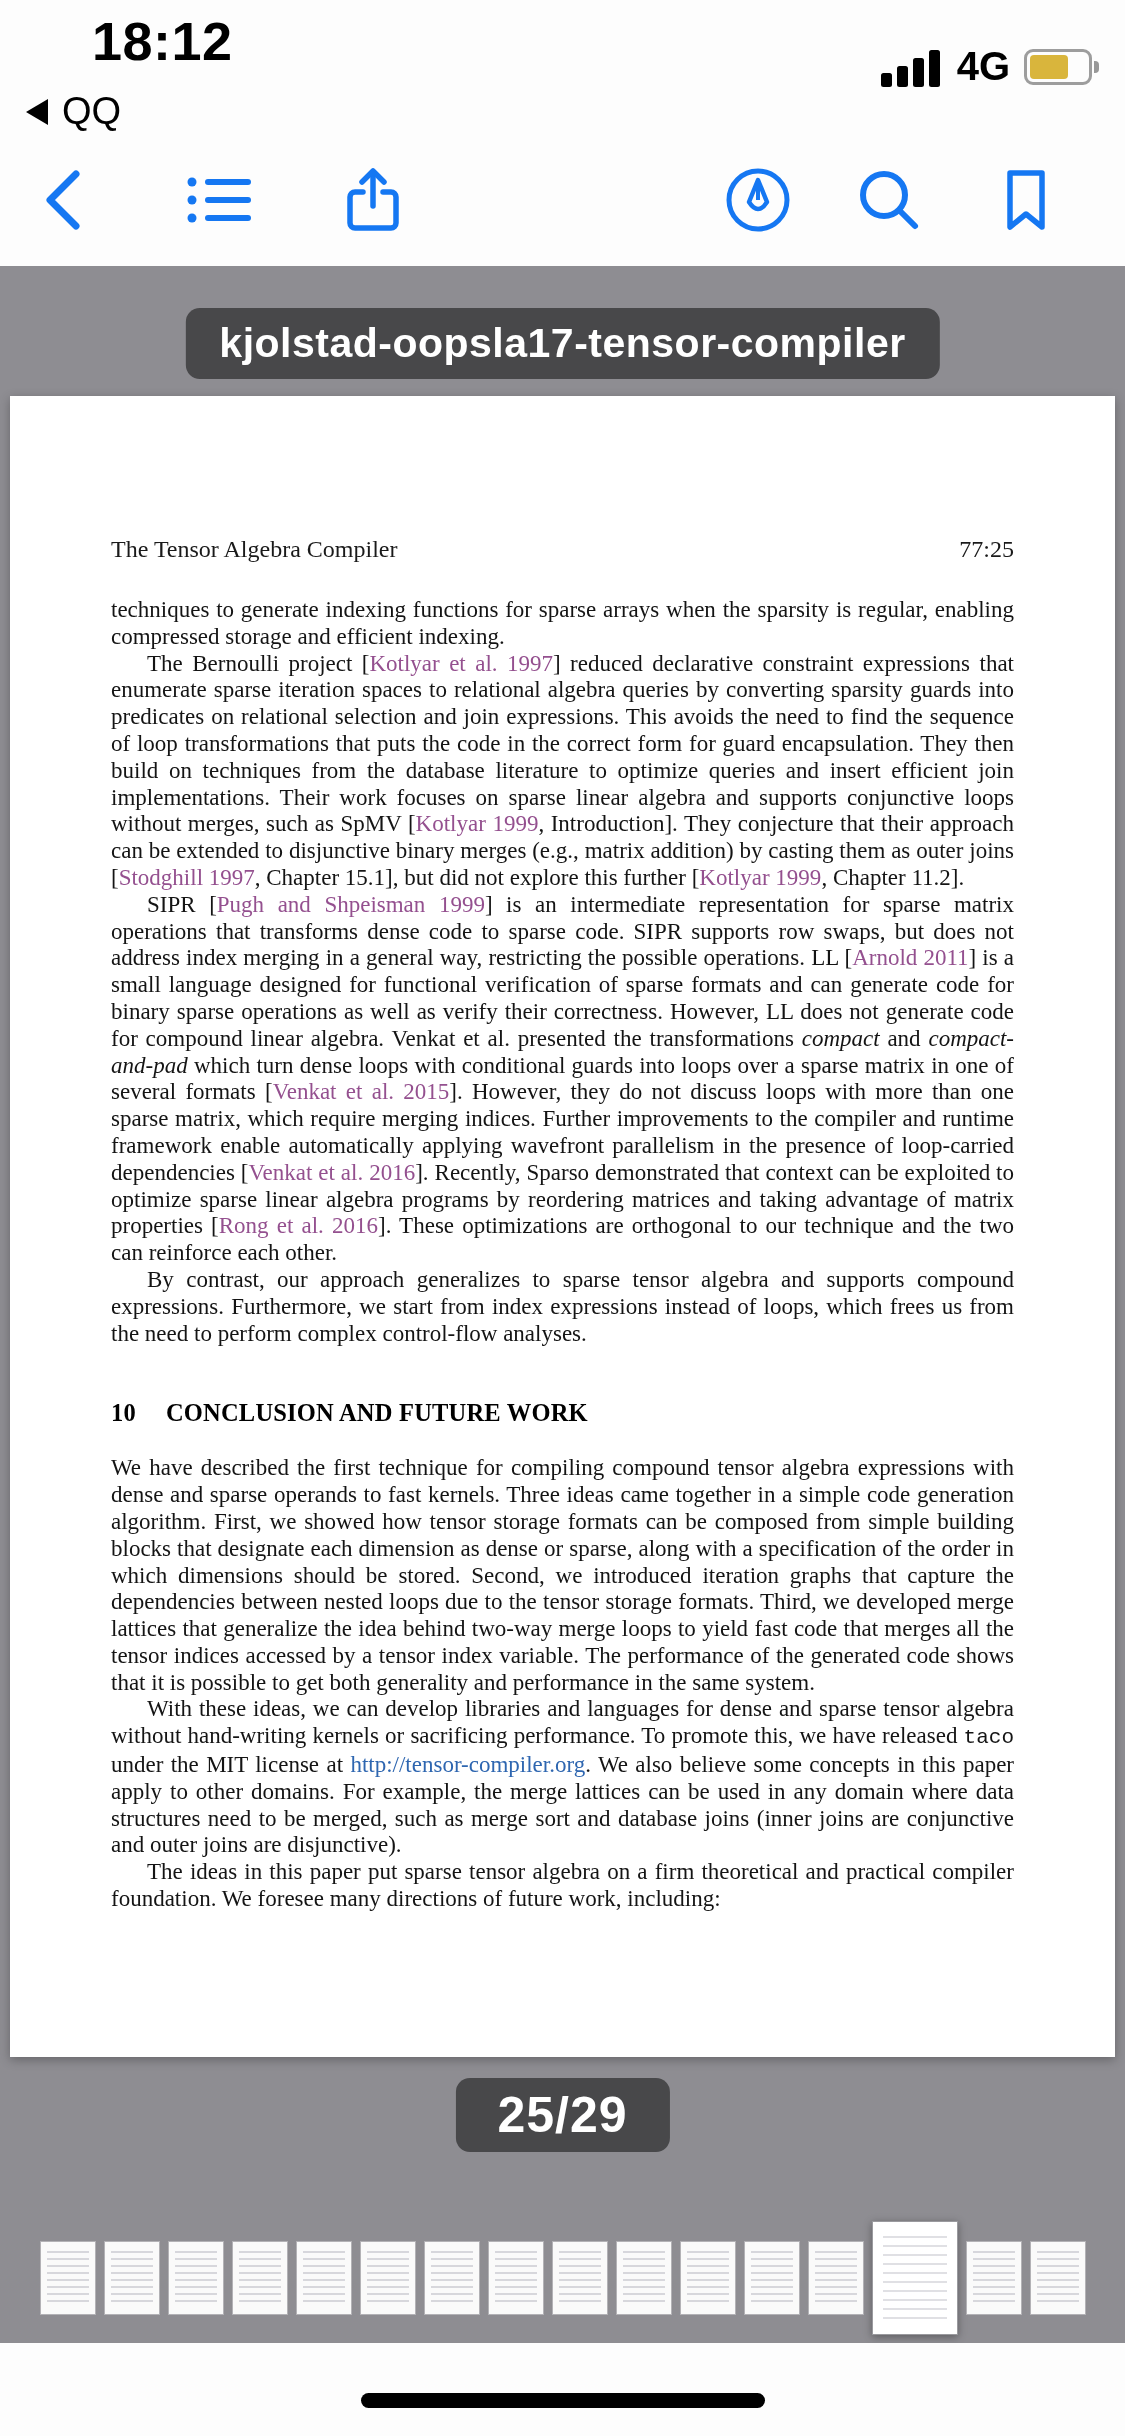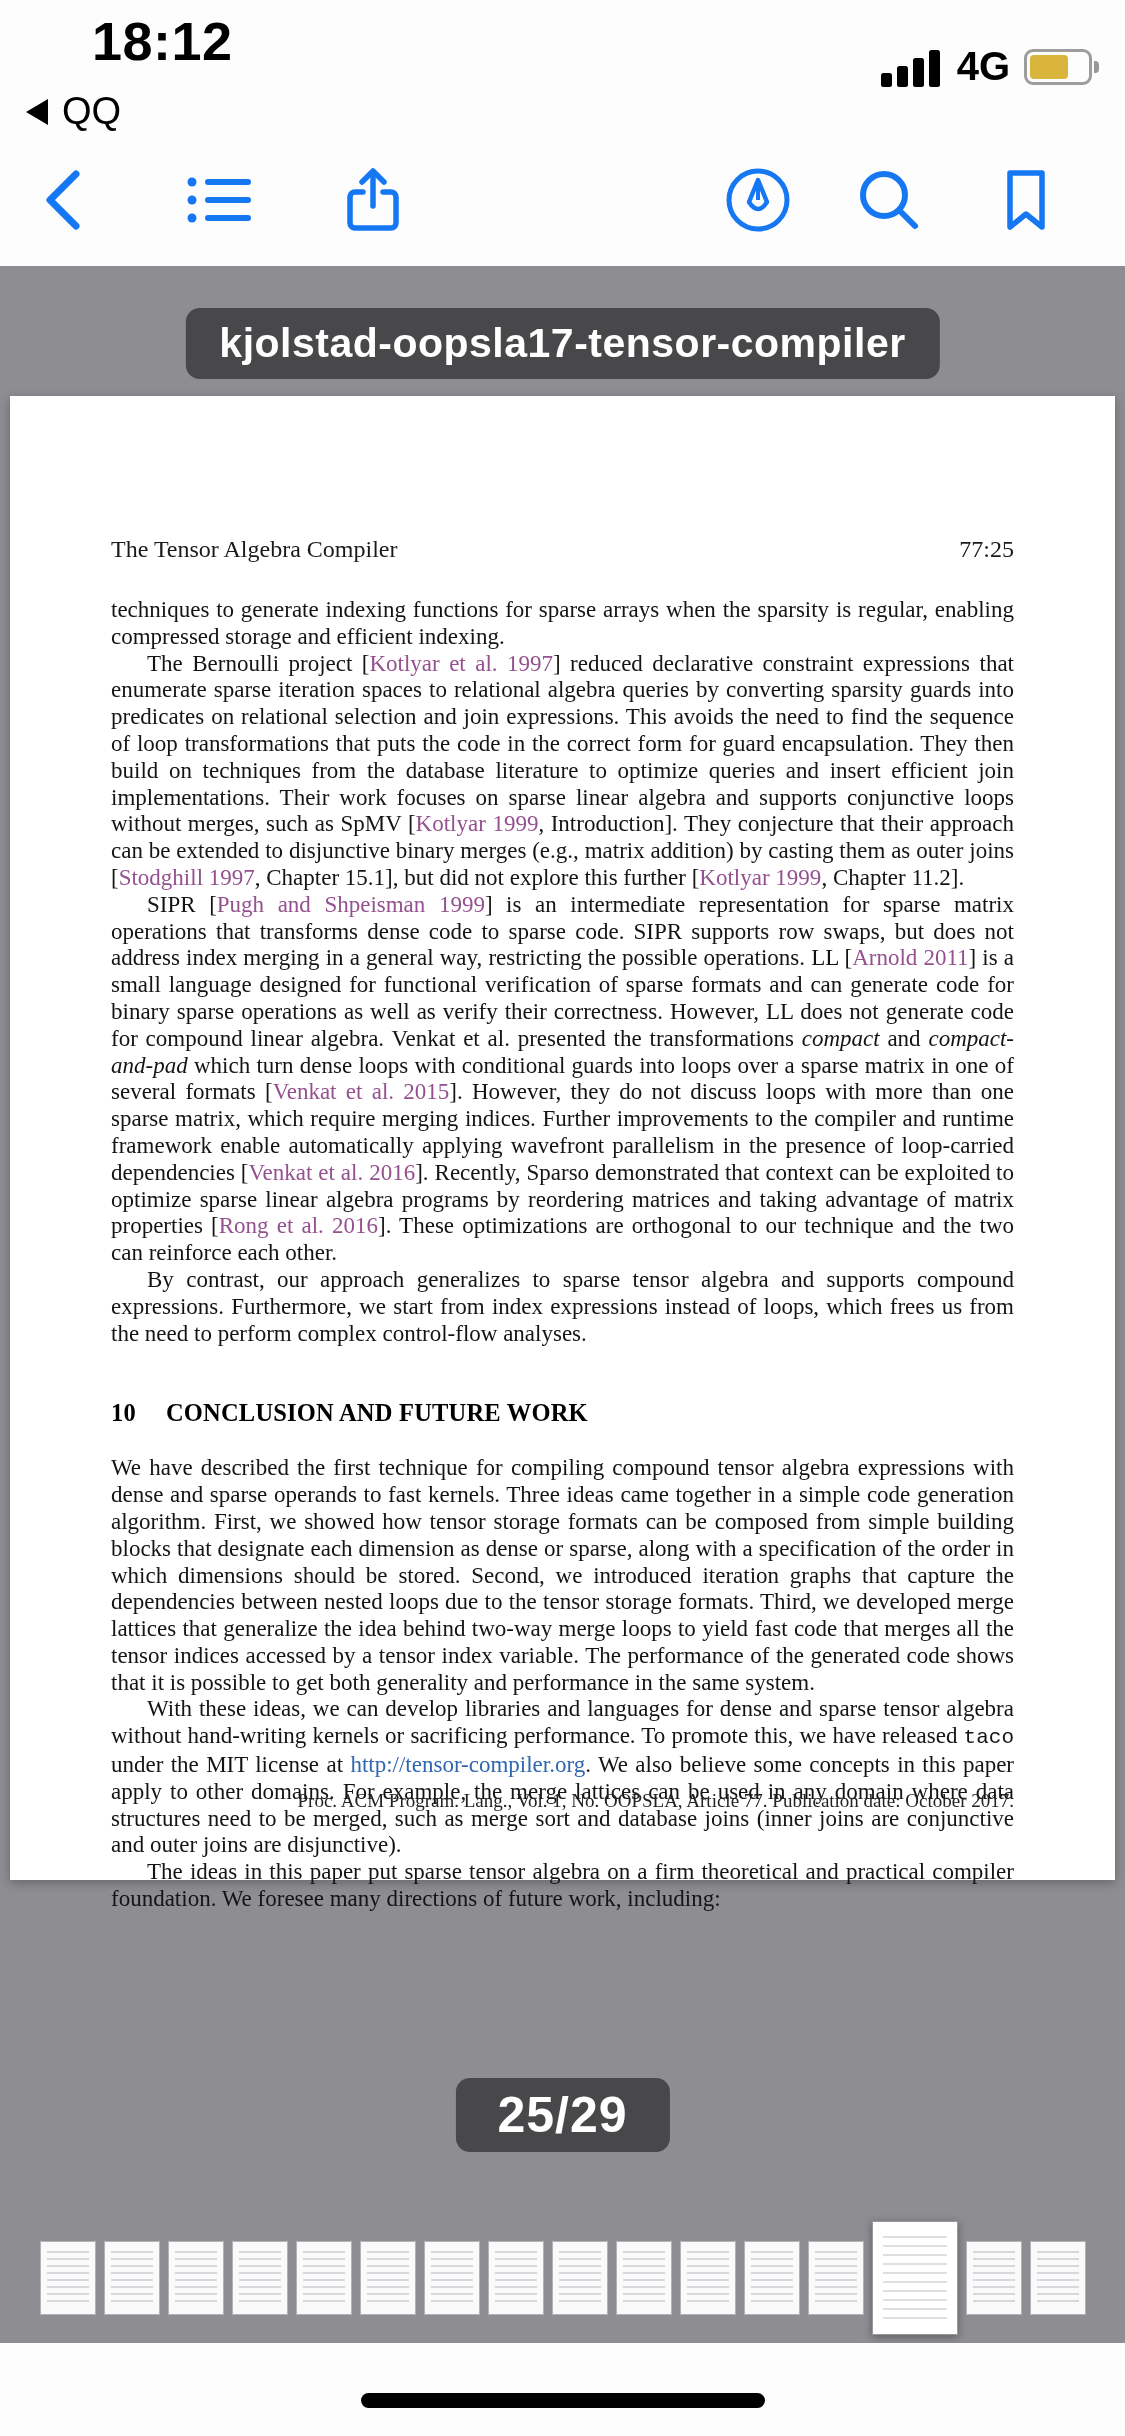--- a/index.html
+++ b/index.html
@@ -25,21 +25,21 @@
   .tool-btn svg{width:100%;height:100%}
   
   .viewer{position:absolute;top:266px;left:0;width:1125px;height:2077px;background:var(--viewer_gray,#8e8d92)}
   .filename-badge{
     position:absolute;top:42px;left:50%;transform:translateX(-50%);
     background:var(--overlay_dark,#48484a);color:#fff;border-radius:14px;
     padding:12px 34px;font-size:41px;font-weight:700;letter-spacing:.5px;white-space:nowrap;
   }
   
   .pdf-page{
-    position:absolute;top:130px;left:10px;width:1105px;height:1484px;background:#ffffff;
+    position:absolute;top:130px;left:10px;width:1105px;height:1661px;background:#ffffff;
     box-shadow:0 3px 10px rgba(0,0,0,.28);box-sizing:border-box;
     padding:140px 101px 0 101px;color:#111;
   }
   .page-header{display:flex;justify-content:space-between;font-family:"Liberation Serif",serif;
     font-size:24px;color:#1a1a1a;margin-bottom:34px}
   .page-body p.para{margin:0;font-family:"Liberation Serif",serif;font-size:23px;line-height:26.8px;
     text-align:justify;color:#141414}
   .page-body p.para.indent{text-indent:36px}
   .cite{color:var(--citation_purple,#94508f)}
   .link{color:var(--link_blue,#2e66b0)}
@@ -165,21 +165,20 @@
     <h2 class="section-heading">
       <span class="sec-num">10</span><span class="sec-title">CONCLUSION AND FUTURE WORK</span>
     </h2>
 
     <div class="page-body">
         <p class="para"><span>We have described the first technique for compiling compound tensor algebra expressions with dense and sparse operands to fast kernels. Three ideas came together in a simple code generation algorithm. First, we showed how tensor storage formats can be composed from simple building blocks that designate each dimension as dense or sparse, along with a specification of the order in which dimensions should be stored. Second, we introduced iteration graphs that capture the dependencies between nested loops due to the tensor storage formats. Third, we developed merge lattices that generalize the idea behind two-way merge loops to yield fast code that merges all the tensor indices accessed by a tensor index variable. The performance of the generated code shows that it is possible to get both generality and performance in the same system.</span></p>
         <p class="para indent"><span>With these ideas, we can develop libraries and languages for dense and sparse tensor algebra without hand-writing kernels or sacrificing performance. To promote this, we have released </span><span class="mono">taco</span><span> under the MIT license at </span><span class="link">http://tensor-compiler.org</span><span>. We also believe some concepts in this paper apply to other domains. For example, the merge lattices can be used in any domain where data structures need to be merged, such as merge sort and database joins (inner joins are conjunctive and outer joins are disjunctive).</span></p>
         <p class="para indent"><span>The ideas in this paper put sparse tensor algebra on a firm theoretical and practical compiler foundation. We foresee many directions of future work, including:</span></p>
       </div>
 
-    <div class="page-footer">Proc. ACM Program. Lang., Vol. 1, No. OOPSLA, Article 77. Publication date: October 2017.</div>
   </div>
 
   <div class="page-indicator">25/29</div>
 
   <div class="thumb-strip">
       <div class="thumb"></div>
       <div class="thumb"></div>
       <div class="thumb"></div>
       <div class="thumb"></div>
       <div class="thumb"></div>

